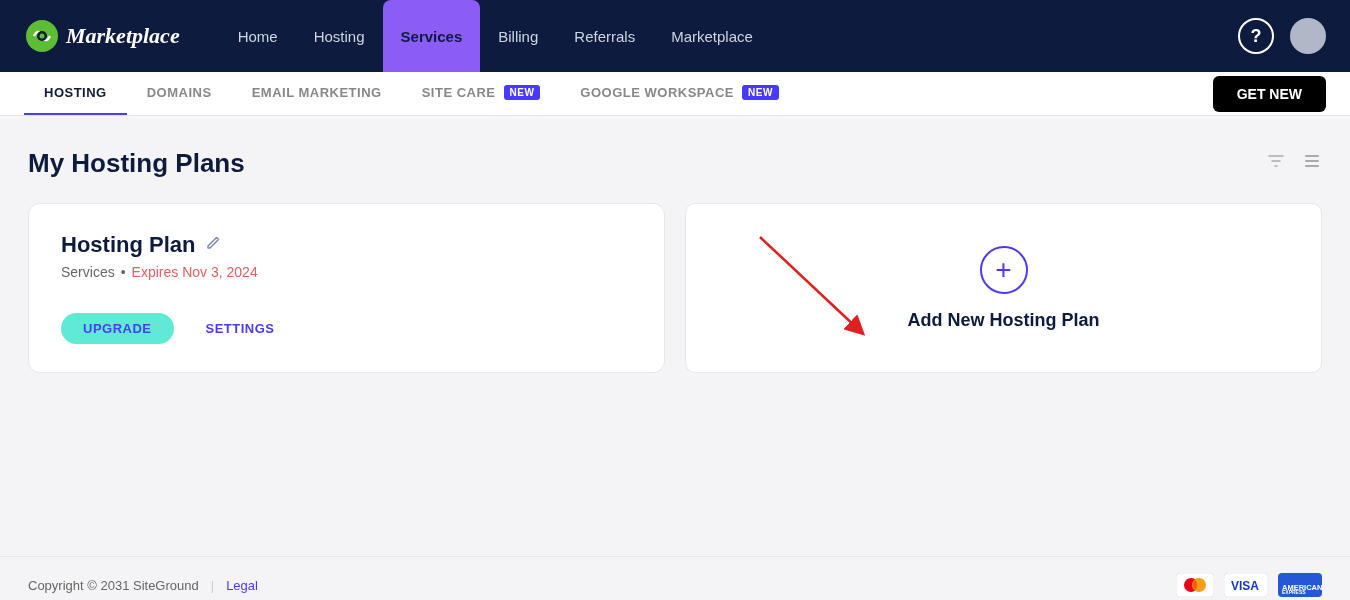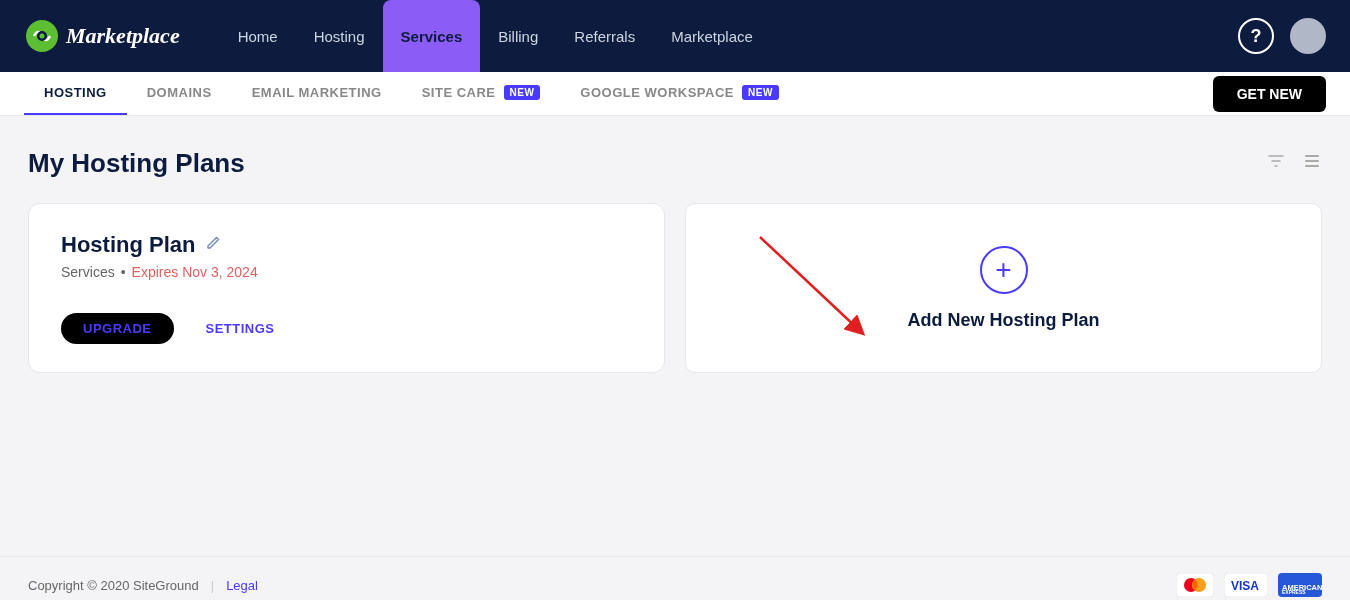--- a/index.html
+++ b/index.html
@@ -86,21 +86,21 @@
             </svg>
           </span>
         </div>
         <div style="font-size:14px; color:#666; margin-top:6px; display:flex; align-items:center;">
           <span>Services</span>
           <span style="margin:0 6px;">•</span>
           <span style="color:#e06060;">Expires Nov 3, 2024</span>
         </div>
       </div>
       <div style="display:flex; align-items:center; gap:32px; margin-top:28px;">
-        <button style="background:#000000; color:#4a3aff; border:none; border-radius:20px; padding:8px 22px; font-size:13px; font-weight:700; cursor:pointer; letter-spacing:0.5px;">UPGRADE</button>
+        <button style="background:#5eead4; color:#4a3aff; border:none; border-radius:20px; padding:8px 22px; font-size:13px; font-weight:700; cursor:pointer; letter-spacing:0.5px;">UPGRADE</button>
         <a style="color:#4a3aff; font-size:13px; font-weight:700; cursor:pointer; letter-spacing:0.5px; text-decoration:none;">SETTINGS</a>
       </div>
     </div>
 
     <div style="background:white; border-radius:10px; border:1px solid #e5e7eb; padding:28px 32px; min-height:170px; display:flex; flex-direction:column; align-items:center; justify-content:center; gap:16px; cursor:pointer;">
       <div style="width:48px; height:48px; border-radius:50%; border:2px solid #4a3aff; display:flex; align-items:center; justify-content:center; color:#4a3aff; font-size:28px; cursor:pointer;">+</div>
       <span style="font-size:18px; font-weight:700; color:#0d1b3e;">Add New Hosting Plan</span>
     </div>
 
     <svg style="position:absolute; top:0; left:0; width:100%; height:100%; pointer-events:none; z-index:10;" viewBox="0 0 660 200">
@@ -109,21 +109,21 @@
           <polygon points="0 0, 8 4, 0 8" fill="#e02020"></polygon>
         </marker>
       </defs>
       <line x1="430" y1="40" x2="545" y2="148" stroke="#e02020" stroke-width="3" marker-end="url(#arrowhead)"></line>
     </svg>
   </div>
 </div>
 
 <div style="background:#f4f4f7; padding:16px 28px; display:flex; align-items:center; justify-content:space-between; border-top:1px solid #e5e7eb;">
   <div style="font-size:13px; color:#666; display:flex; align-items:center; gap:12px;">
-    <span>Copyright © 2020 SiteGround</span>
+    <span>Copyright © 2031 SiteGround</span>
     <span style="color:#ccc;">|</span>
     <a style="color:#4a3aff; text-decoration:none; cursor:pointer;">Legal</a>
   </div>
   <div style="display:flex; align-items:center; gap:10px;">
 
     <span style="display:inline-flex; align-items:center;">
       <svg width="38" height="24" viewBox="0 0 38 24">
         <rect width="38" height="24" rx="4" fill="white" stroke="#e5e7eb" stroke-width="1"></rect>
         <circle cx="15" cy="12" r="7" fill="#eb001b"></circle>
         <circle cx="23" cy="12" r="7" fill="#f79e1b"></circle>

